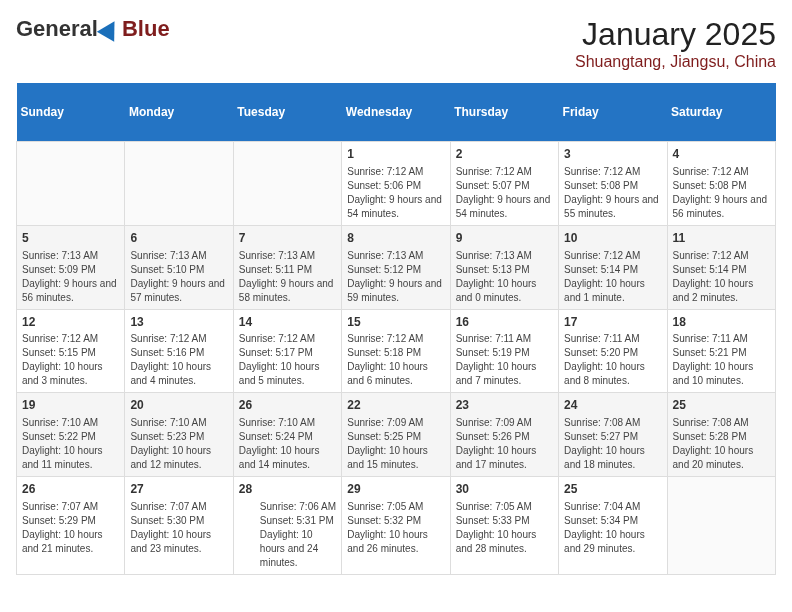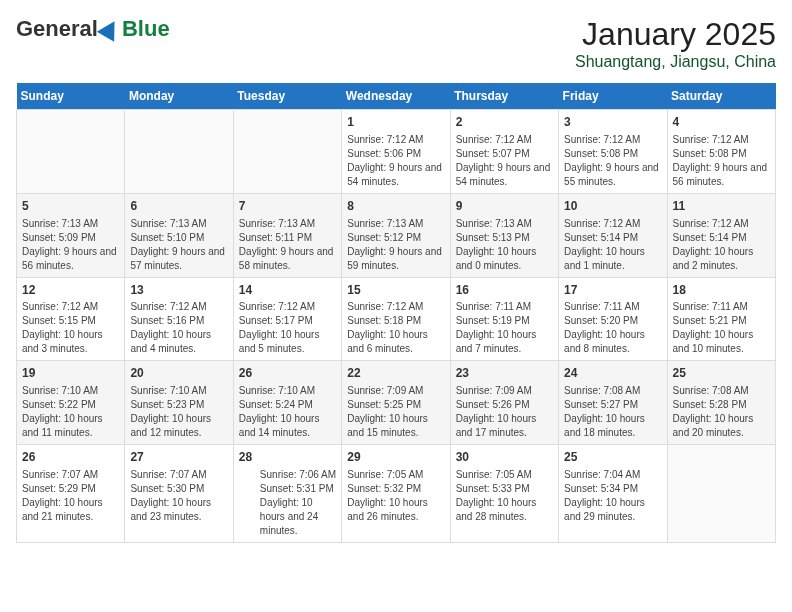--- a/index.html
+++ b/index.html
@@ -22,49 +22,49 @@
       align-items: flex-start;
     }
     .logo-text {
       display: flex;
       align-items: center;
       font-size: 22px;
       font-weight: bold;
       color: #333;
     }
     .logo-general { color: #333; }
-    .logo-blue { color: #15803d; }
+    .logo-blue { color: #7f1d1d; }
     .logo-triangle {
       width: 0; height: 0;
       border-left: 10px solid transparent;
       border-right: 10px solid transparent;
       border-bottom: 18px solid #1a6fba;
       display: inline-block;
       margin: 0 2px;
       transform: rotate(30deg);
     }
     .title-block { text-align: right; }
     .title-month {
       font-size: 32px;
       font-weight: normal;
       color: #222;
     }
     .title-location {
       font-size: 16px;
-      color: #14532d;
+      color: #7f1d1d;
     }
     table {
       width: 100%;
       border-collapse: collapse;
       font-size: 11px;
     }
     thead tr th {
       background-color: #2474c4;
       color: #fff;
-      padding: 6px 4px;
+      padding: 22px 4px;
       text-align: left;
       font-size: 12px;
       font-weight: bold;
     }
     tbody tr {
       vertical-align: top;
     }
     tbody tr:nth-child(odd) { background: #fff; }
     tbody tr:nth-child(even) { background: #f5f5f5; }
     td {

